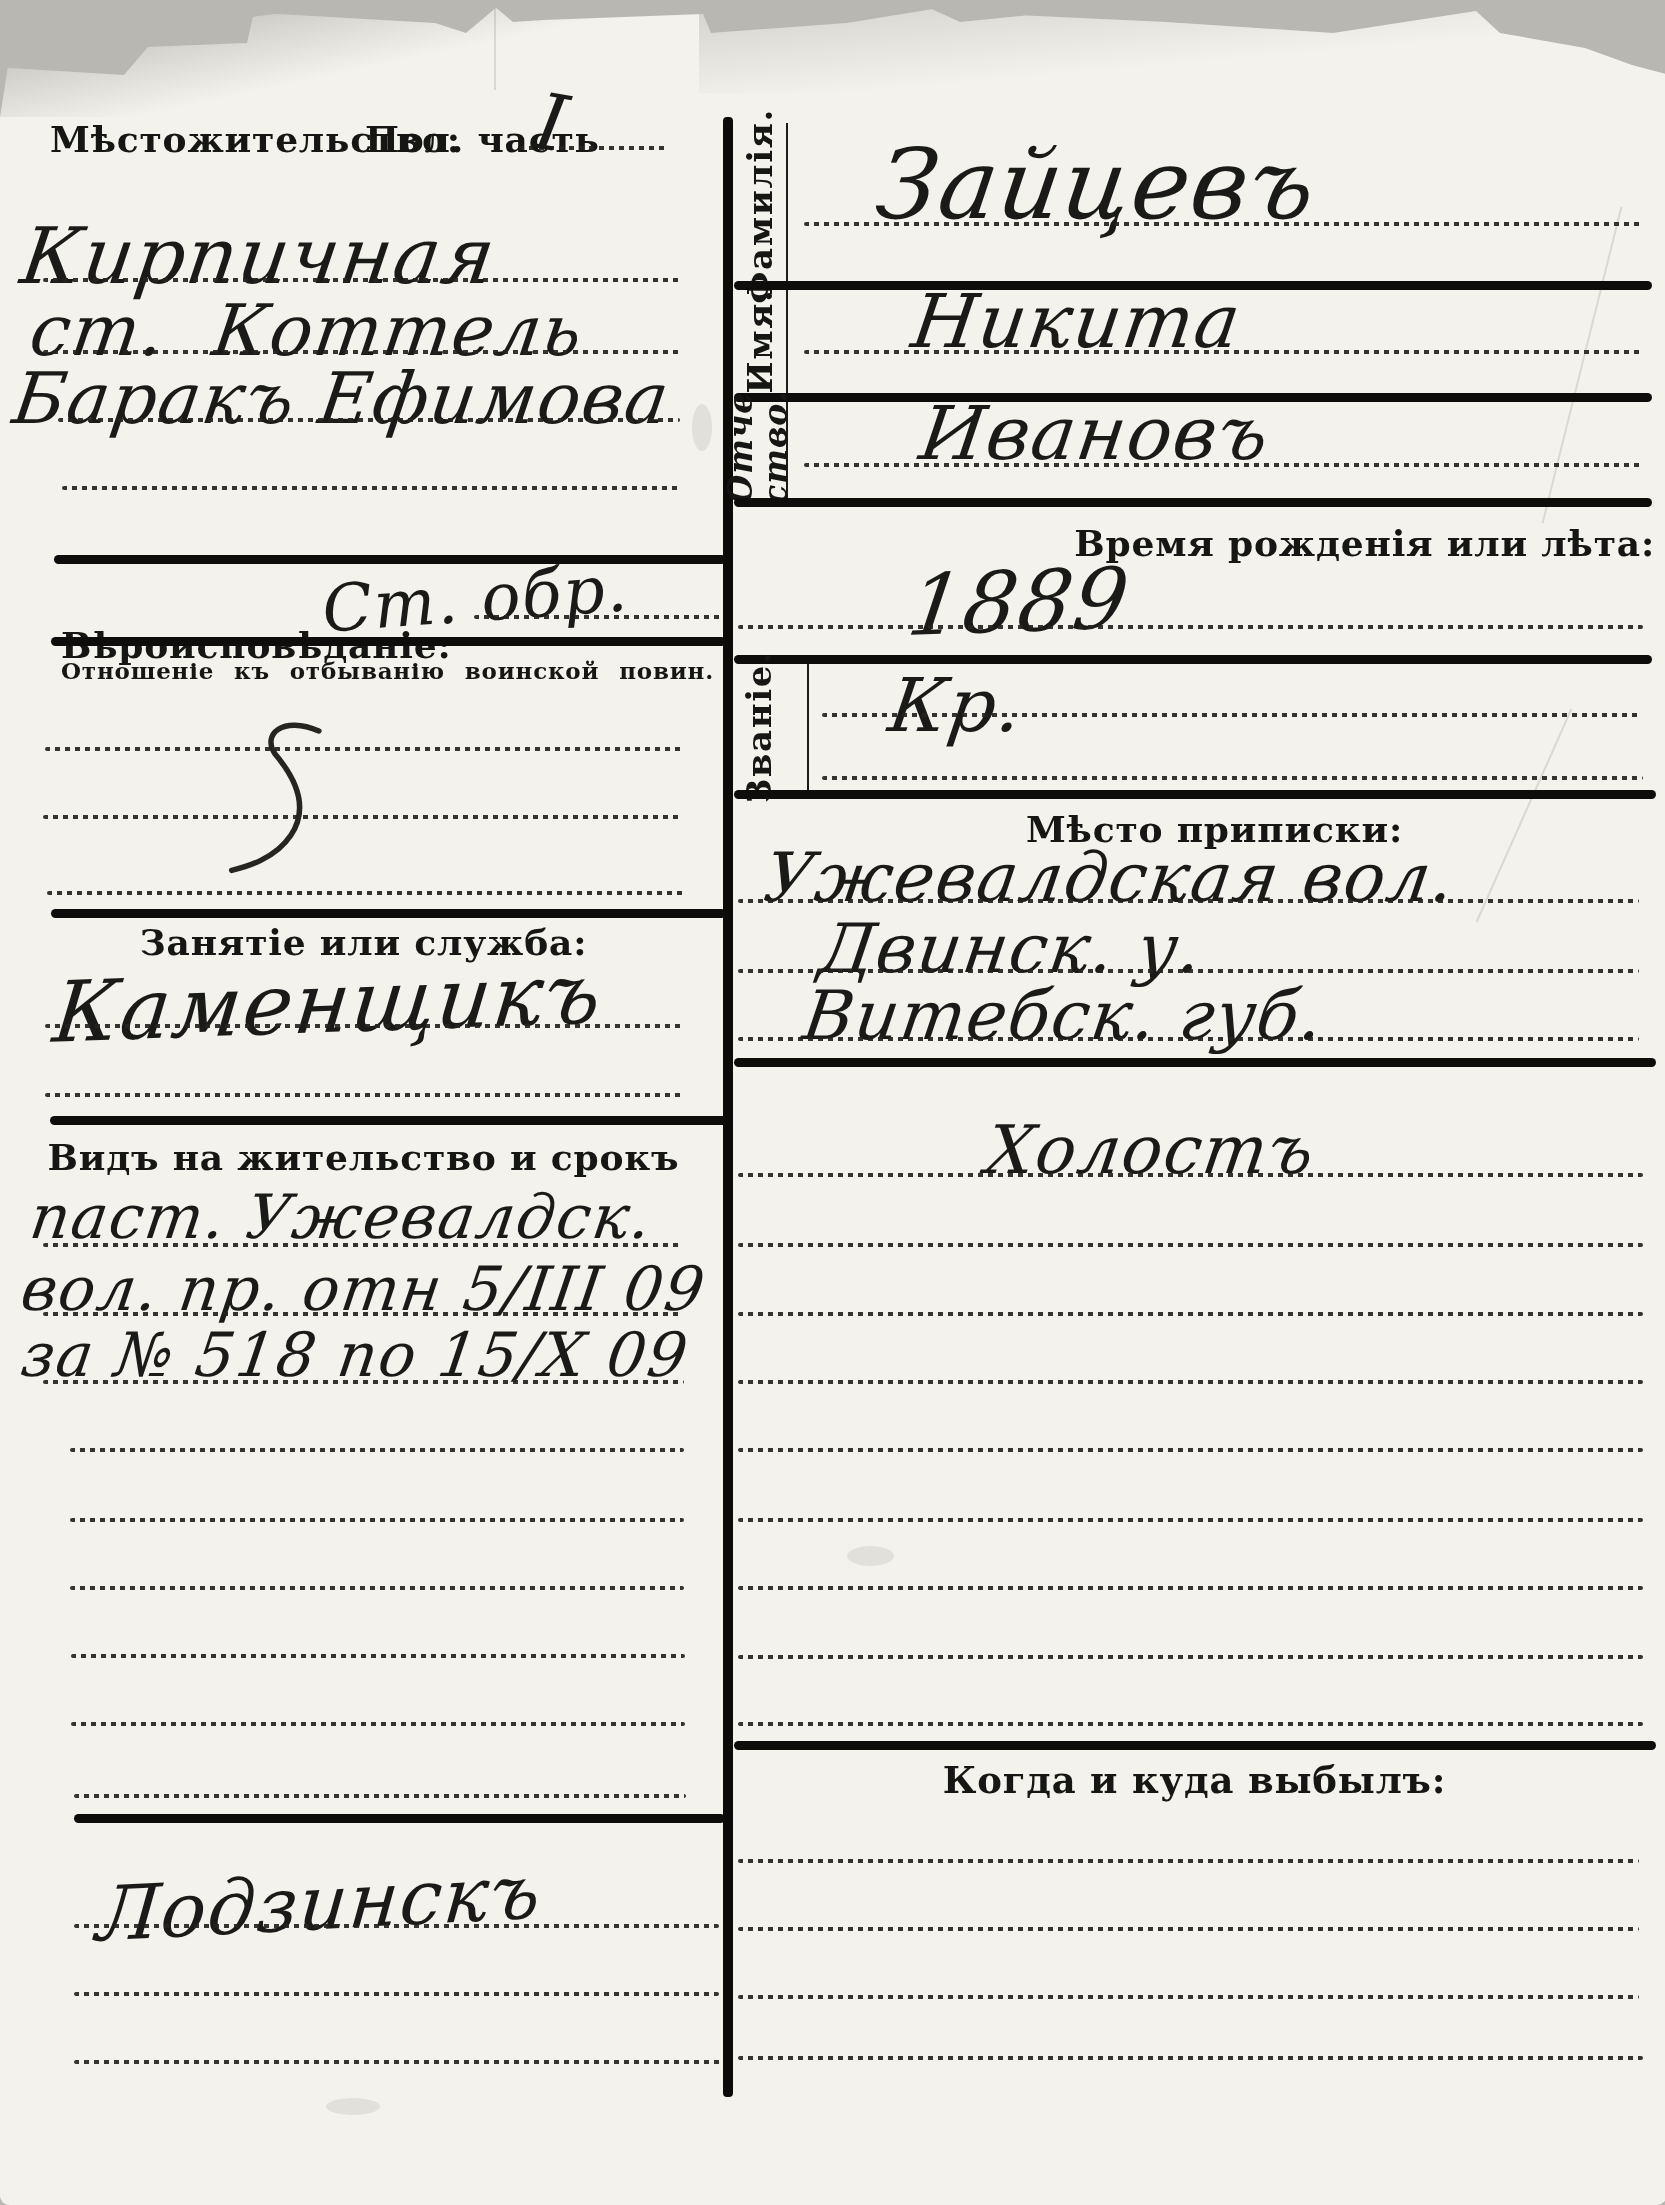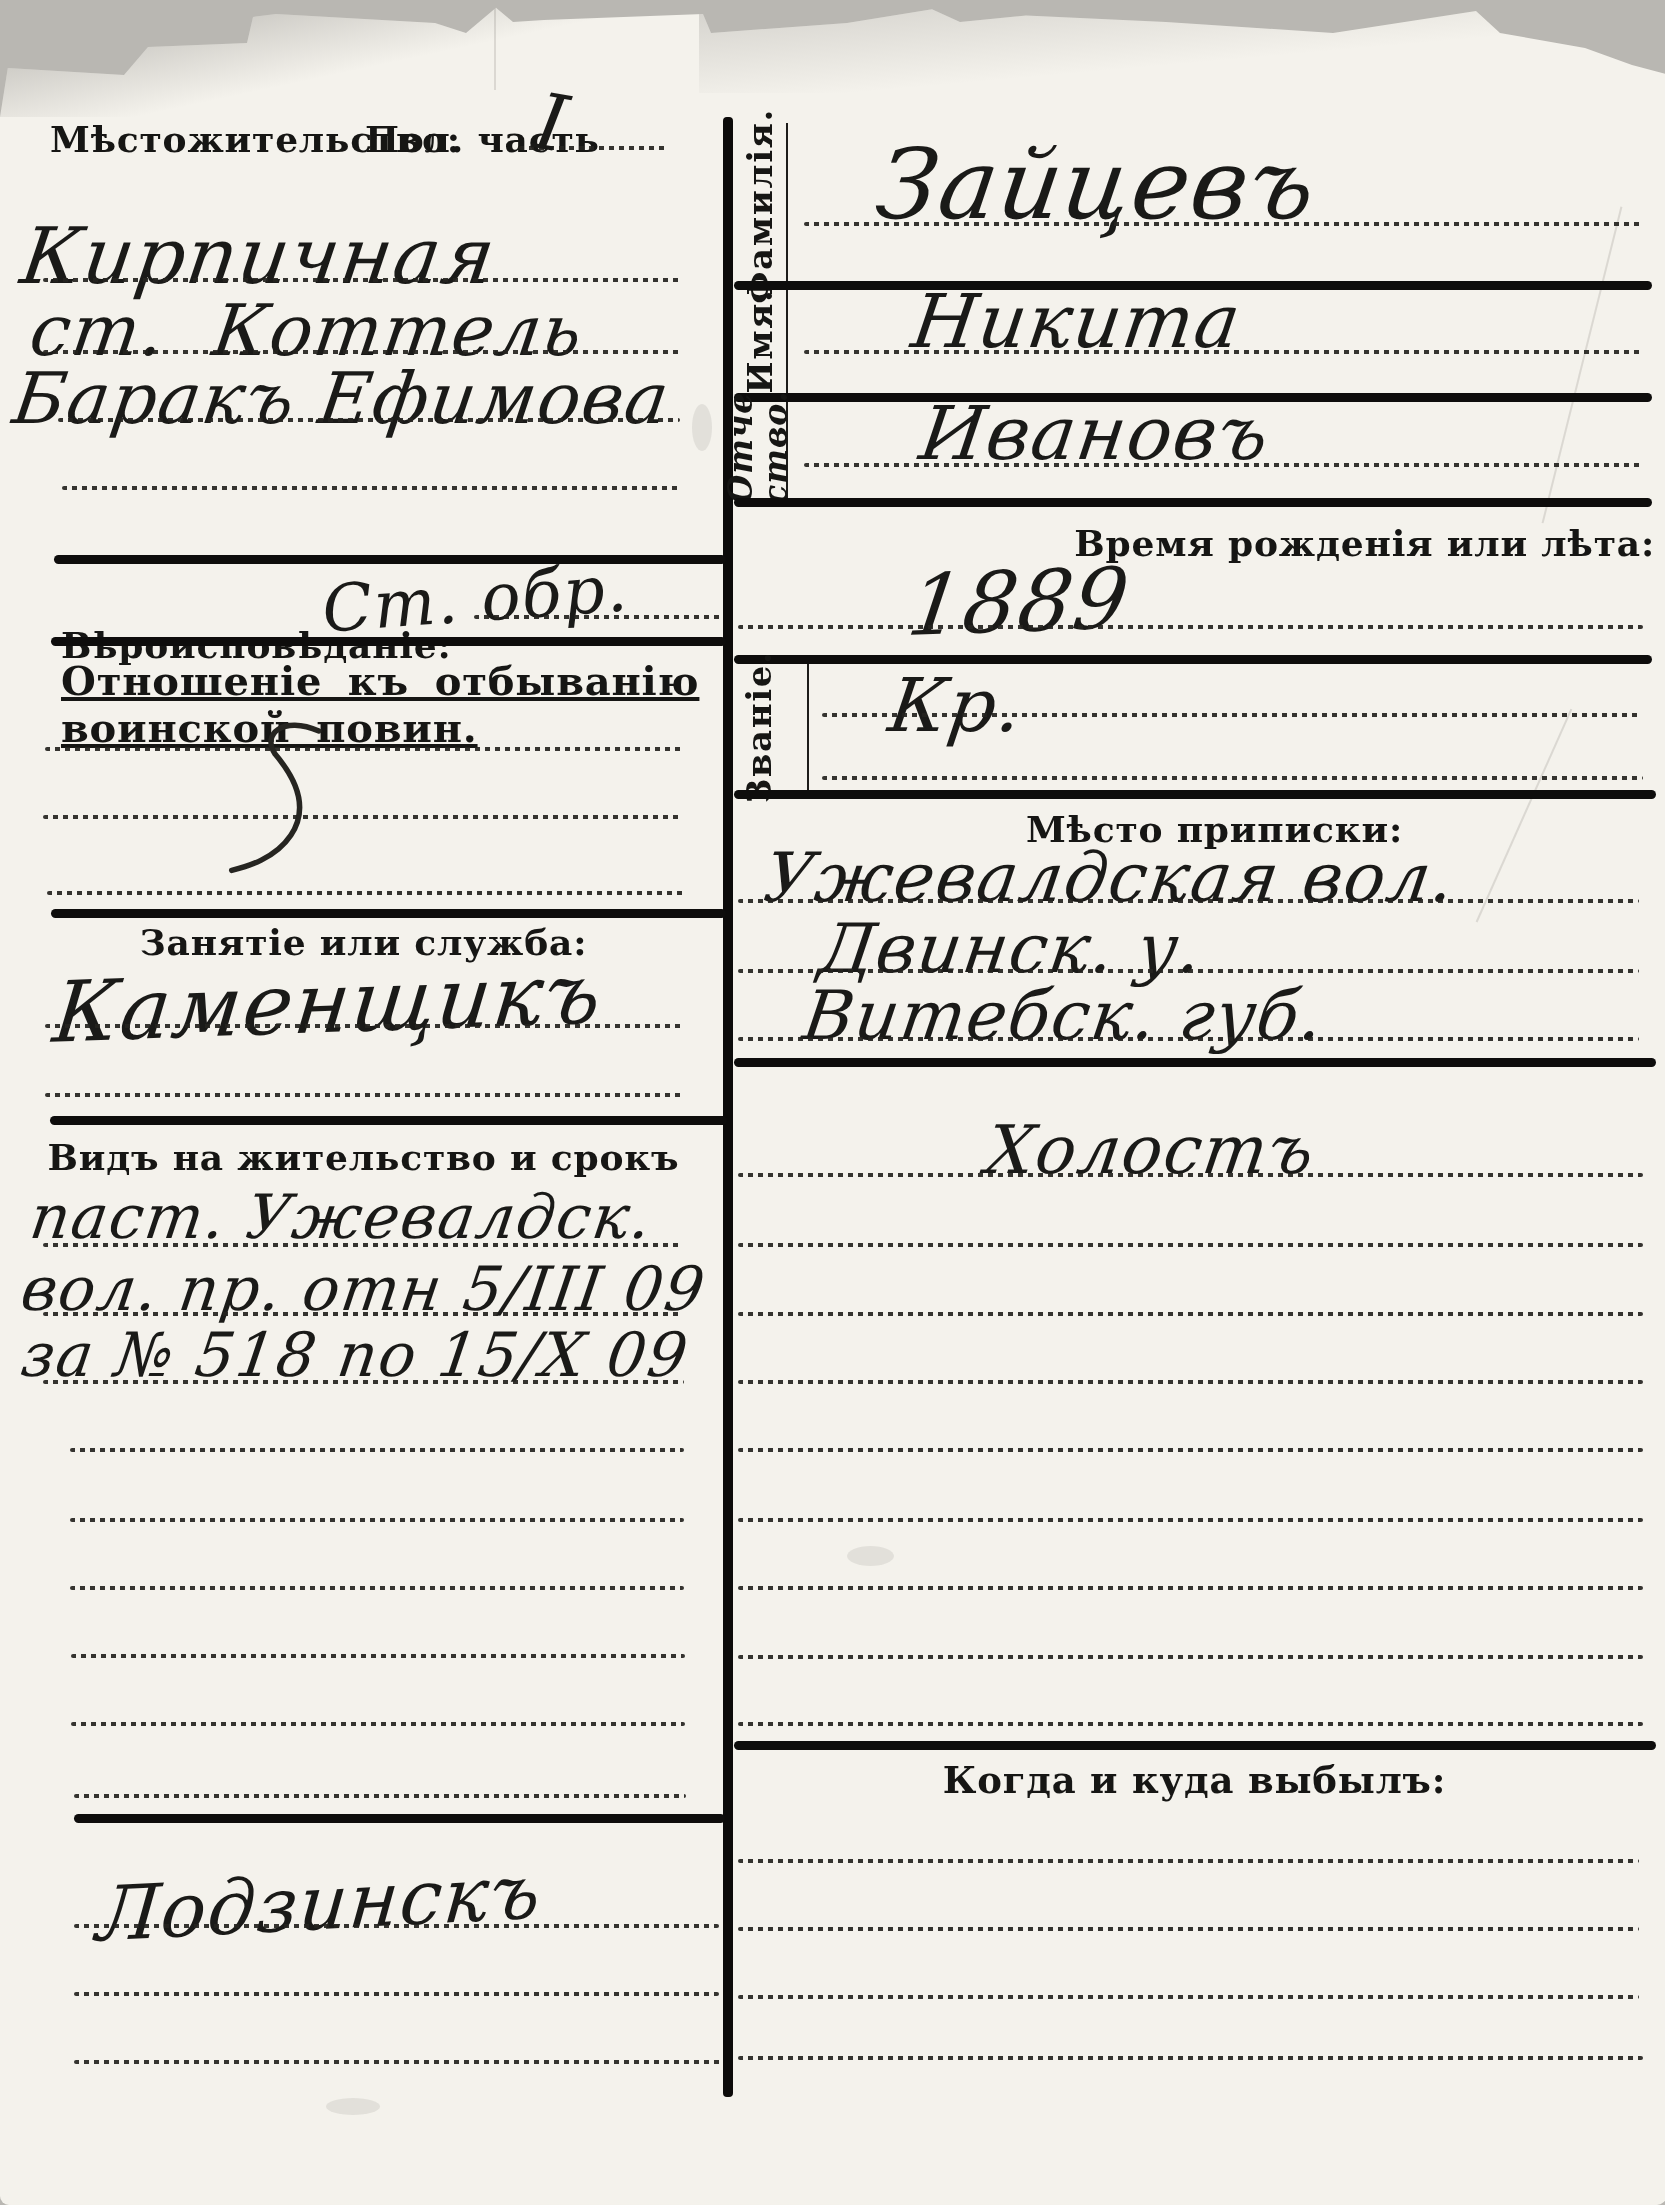--- a/index.html
+++ b/index.html
@@ -70,21 +70,21 @@
     <div class="dotl" style="left:58px;top:418px;width:622px;"></div>
 
     <div class="dotl" style="left:62px;top:486px;width:618px;"></div>
     <div class="thick" style="left:54px;top:555px;width:672px;"></div>
 
     <div class="pr" style="left:61px;top:624px;font-size:36px;">Вѣроисповѣданіе:</div>
     <div class="hw" style="left:322px;top:561px;font-size:65px;transform:rotate(-4deg);">Ст. обр.</div>
     <div class="dotl" style="left:474px;top:615px;width:249px;"></div>
     <div class="thick" style="left:51px;top:637px;width:675px;"></div>
 
-    <div class="pr jus" style="left:61px;top:657px;width:664px;font-size:40px;word-spacing:11px;text-decoration:underline;">Отношеніе къ отбыванію воинской повин.</div>
+    <div class="pr jus" style="left:61px;top:657px;width:664px;font-size:23px;word-spacing:11px;">Отношеніе къ отбыванію воинской повин.</div>
     <svg style="left:227px;top:720px;" width="109" height="152" viewBox="0 0 140 195">
       <path d="M118,14 C72,-6 44,18 62,44 C96,84 102,118 82,148 C62,178 26,188 6,193" fill="none" stroke="#262521" stroke-width="7" stroke-linecap="round"></path>
     </svg>
     <div class="dotl" style="left:45px;top:747px;width:639px;"></div>
     <div class="dotl" style="left:43px;top:815px;width:639px;"></div>
     <div class="dotl" style="left:47px;top:891px;width:637px;"></div>
     <div class="thick" style="left:51px;top:909px;width:675px;"></div>
 
     <div class="pr ctrL" style="top:921px;font-size:36px;">Занятіе или служба:</div>
     <div class="hw" style="left:54px;top:954px;font-size:84px;transform:rotate(-2deg) skewX(-8deg);">Каменщикъ</div>

